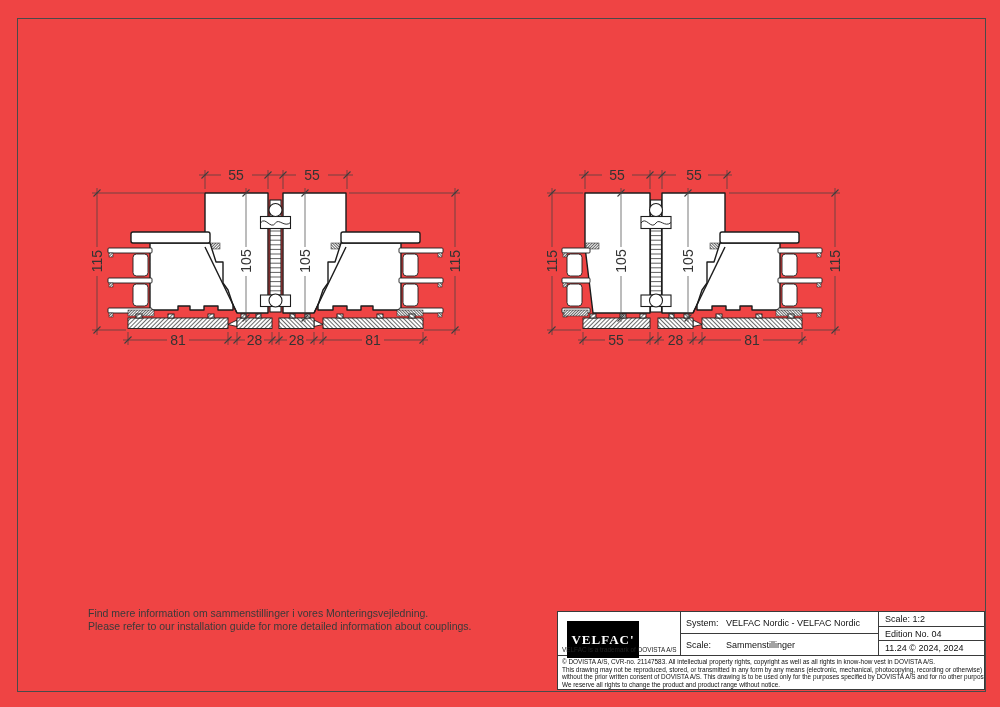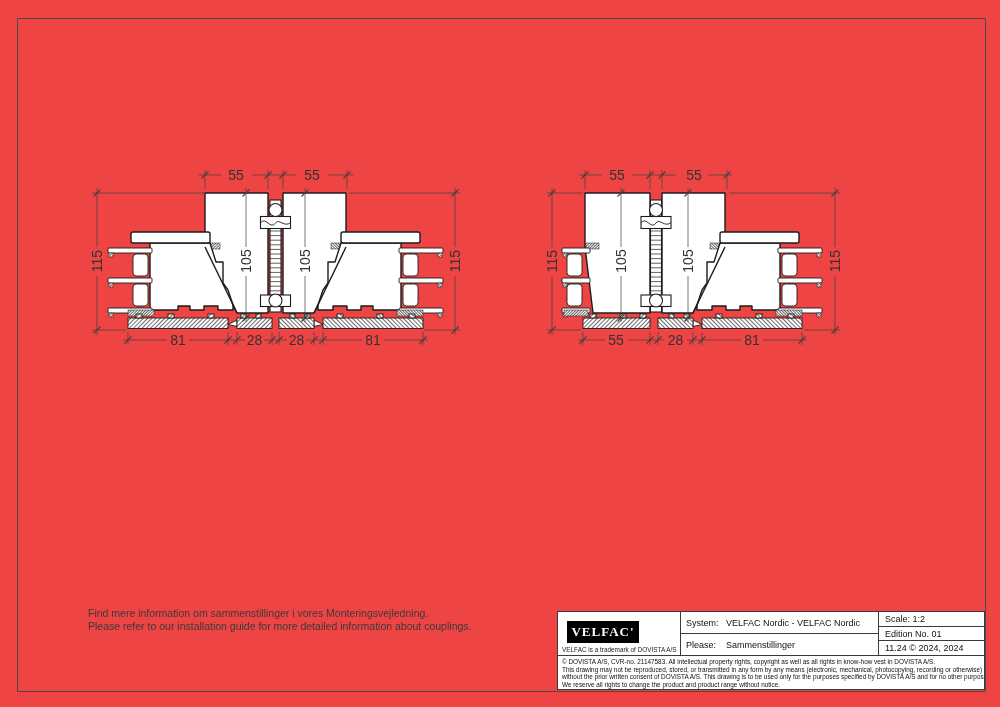--- a/index.html
+++ b/index.html
@@ -27,21 +27,21 @@
 
   
   .note{position:absolute;left:88px;top:607px;font-size:10.5px;line-height:13px;
         color:#3a3a3a;}
 
   
   .title-block{position:absolute;left:557px;top:611px;width:428px;height:79px;
                border:1px solid #3a3a3a;background:#fff;box-sizing:border-box;}
   .tb-top{display:grid;grid-template-columns:122px 198px 1fr;height:43px;}
   .tb-logo-cell{position:relative;}
-  .logo-box{position:absolute;left:9px;top:9px;width:72px;height:22px;background:#000;
+  .logo-box{position:absolute;left:9px;top:9px;width:72px;height:37px;background:#000;
             color:#fff;display:flex;align-items:center;justify-content:center;
             font-family:"Liberation Serif",serif;font-weight:bold;font-size:13px;
             letter-spacing:1px;}
   .trademark{position:absolute;left:4px;bottom:2px;font-size:6.4px;color:#222;
              white-space:nowrap;}
   .tb-mid-cell,.tb-right-cell{border-left:1px solid #3a3a3a;display:flex;
              flex-direction:column;}
   .tb-row{flex:1;display:flex;align-items:center;border-bottom:1px solid #3a3a3a;
           font-size:9px;white-space:nowrap;color:#111;}
   .tb-row:last-child{border-bottom:none;}
@@ -243,27 +243,27 @@
           <span>VELFAC'</span>
         </div>
         <div class="trademark">VELFAC is a trademark of DOVISTA A/S</div>
       </div>
       <div class="tb-mid-cell">
         <div class="tb-row">
           <span class="lbl">System:</span>
           <span class="val">VELFAC Nordic - VELFAC Nordic</span>
         </div>
         <div class="tb-row">
-          <span class="lbl">Please:</span>
+          <span class="lbl">Scale:</span>
           <span class="val">Sammenstillinger</span>
         </div>
       </div>
       <div class="tb-right-cell">
         <div class="tb-row">Scale: 1:2</div>
-        <div class="tb-row">Edition No. 01</div>
+        <div class="tb-row">Edition No. 04</div>
         <div class="tb-row">11.24 © 2024, 2024</div>
       </div>
     </div>
     <div class="tb-legal">
       <div>© DOVISTA A/S, CVR-no. 21147583. All intellectual property rights, copyright as well as all rights in know-how vest in DOVISTA A/S.</div>
       <div>This drawing may not be reproduced, stored, or transmitted in any form by any means (electronic, mechanical, photocopying, recording or otherwise)</div>
       <div>without the prior written consent of DOVISTA A/S. This drawing is to be used only for the purposes specified by DOVISTA A/S and for no other purpose.</div>
       <div>We reserve all rights to change the product and product range without notice.</div>
     </div>
   </div>

